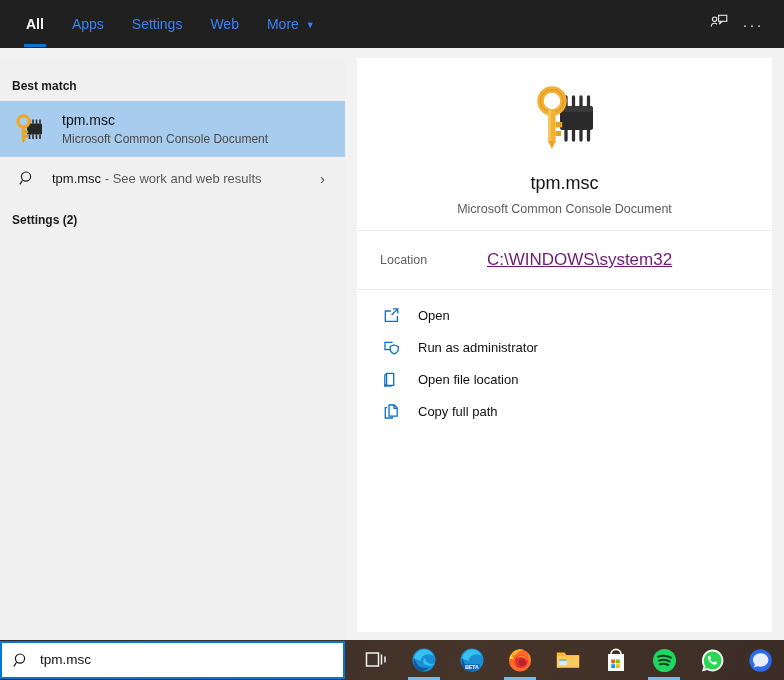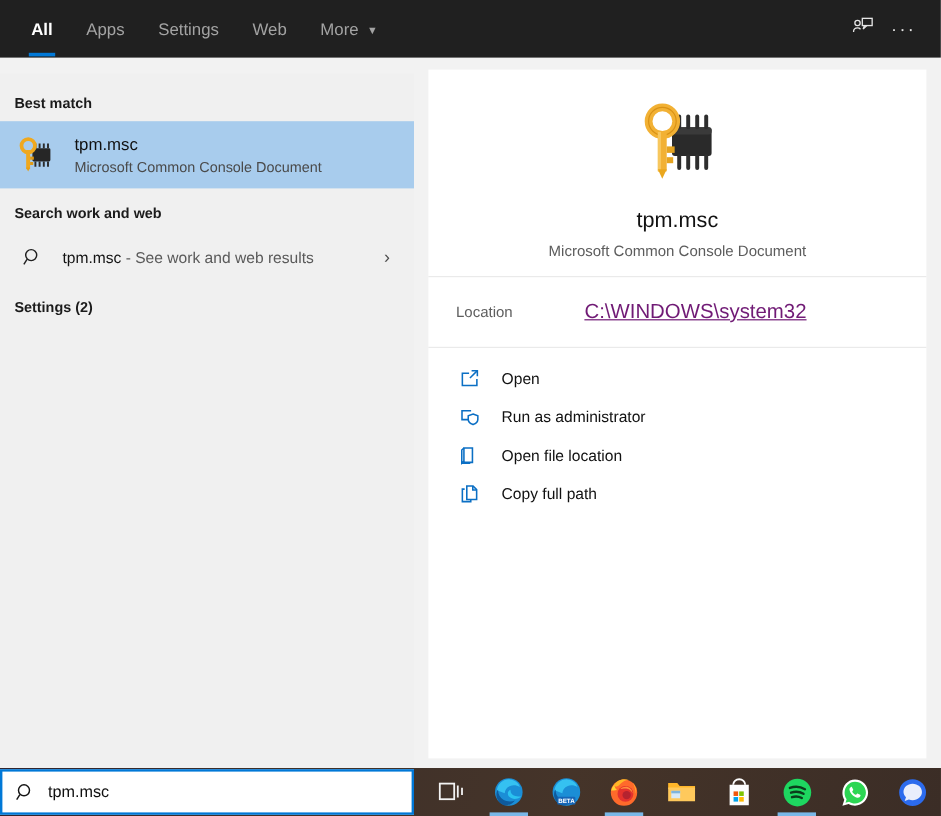--- a/index.html
+++ b/index.html
@@ -40,21 +40,21 @@
     align-items: flex-start;
     height: 48px;
     padding-left: 12px;
   }
   .tab {
     position: relative;
     height: 48px;
     display: flex;
     align-items: center;
     padding: 0 14px;
-    color: #a3a3a3;
+    color: #3b82f6;
     font-size: 14px;
     cursor: default;
     white-space: nowrap;
   }
   .tab.active {
     color: #ffffff;
     font-weight: bold;
   }
   .tab.active .tab-underline {
     position: absolute;
@@ -415,21 +415,20 @@
             <polygon points="7.8,25.5 11.1,25.5 9.45,29 " fill="#e8a016"></polygon>
           </g>
         </svg>
       </div>
       <div class="result-text">
         <div class="result-title">tpm.msc</div>
         <div class="result-sub">Microsoft Common Console Document</div>
       </div>
     </div>
 
-    <div class="section-header" id="work-web-header">Search work and web</div>
 
     <div class="web-row">
       <div class="web-icon">
         <svg width="17" height="17" viewBox="0 0 17 17" fill="none" stroke="#1f1f1f" stroke-width="1.2">
           <circle cx="7" cy="6.6" r="4.6"></circle>
           <line x1="3.5" y1="10.2" x2="0.9" y2="14.4"></line>
         </svg>
       </div>
       <div class="web-label">
         <span class="q">tpm.msc</span><span class="desc"> - See work and web results</span>

